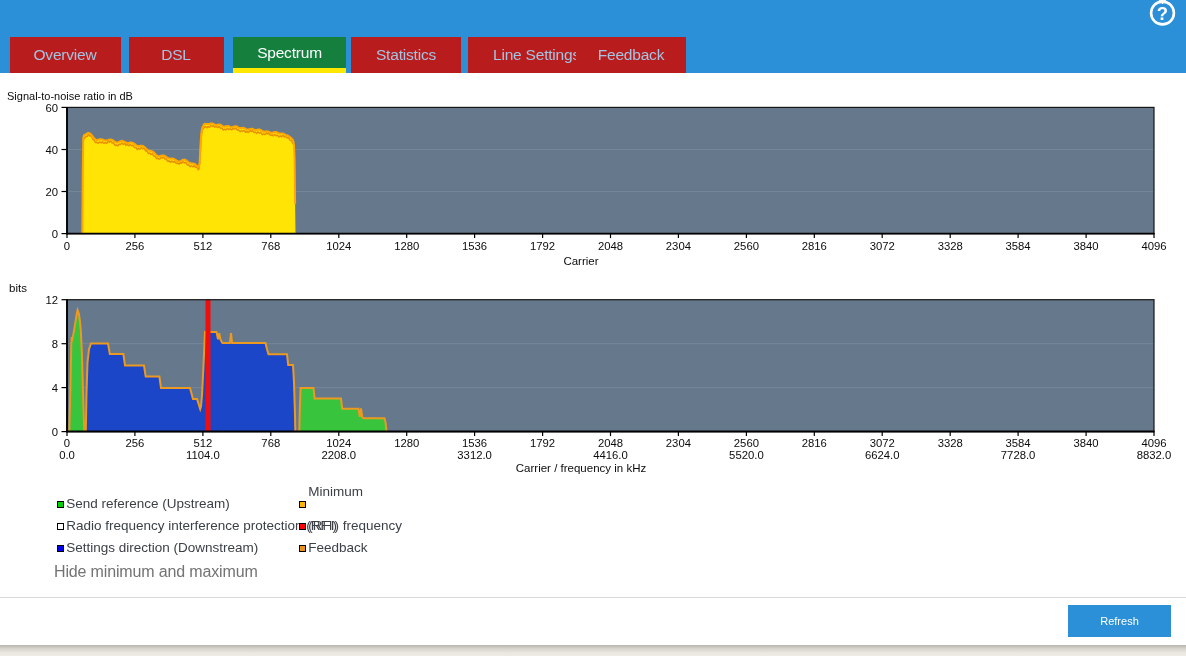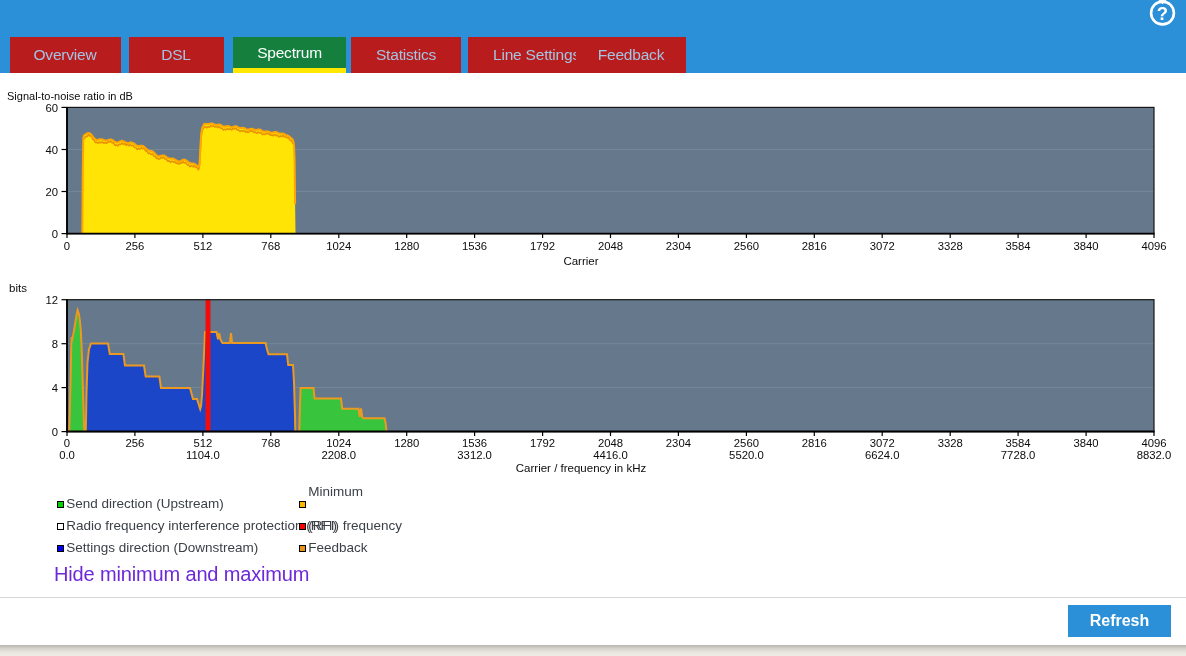--- a/index.html
+++ b/index.html
@@ -7,24 +7,24 @@
 .banner{position:absolute;left:0;top:0;width:1186px;height:73px;background:#2b90d8}
 .btitle{position:absolute;left:10.5px;top:0;height:31px;line-height:31px;color:#fff;
         font-size:16px;font-weight:700}
 .btitle .chev{font-weight:400;padding:0 6px;font-size:16px}
 .tab{position:absolute;top:37px;height:36px;line-height:36px;text-align:center;
      background:#b91c1c;color:#a3c4e2;font-size:15.5px;letter-spacing:-0.2px;box-sizing:border-box}
 .tab.active{background:#15803d;color:#ffffff;font-weight:400;border-bottom:5px solid #ffe800;line-height:31px}
 .help{position:absolute;left:1148px;top:0px}
 .sq{position:absolute;width:5px;height:5px;border:1px solid #000}
 .ltx{position:absolute;font-size:13.5px;line-height:16px;color:#3c4147;white-space:nowrap}
-.link{position:absolute;left:54px;top:563px;font-size:20px;letter-spacing:-0.15px;color:#6d28d9}
+.link{position:absolute;left:54px;top:563px;font-size:16px;letter-spacing:-0.15px;color:#737373}
 .sep{position:absolute;left:0;top:597px;width:1186px;height:1px;background:#d8d8d8}
 .btn{position:absolute;left:1068px;top:605px;width:103px;height:32px;background:#2b90d8;
-     color:#fff;font-size:16px;font-weight:700;text-align:center;line-height:32px}
+     color:#fff;font-size:11px;font-weight:400;text-align:center;line-height:32px}
 .footer{position:absolute;left:0;top:645px;width:1186px;height:11px;
         background:linear-gradient(180deg,#b8b5b0 0%,#d8d5cf 35%,#eae7e1 70%,#eeebe5 100%)}
 </style></head>
 <body>
 <div class="banner">
 <div class="tab" style="left:9.5px;width:111.0px">Overview</div>
 <div class="tab" style="left:128.5px;width:95.0px">DSL</div>
 <div class="tab active" style="left:233.0px;width:113.0px">Spectrum</div>
 <div class="tab" style="left:468.0px;width:137.0px">Line Settings</div>
 <div class="tab" style="left:351.0px;width:110.0px">Statistics</div>
@@ -150,21 +150,21 @@
 <text x="338.8" y="458.5" font-size="11.3" fill="#0c0c0c" text-anchor="middle">2208.0</text>
 <text x="474.6" y="458.5" font-size="11.3" fill="#0c0c0c" text-anchor="middle">3312.0</text>
 <text x="610.5" y="458.5" font-size="11.3" fill="#0c0c0c" text-anchor="middle">4416.0</text>
 <text x="746.4" y="458.5" font-size="11.3" fill="#0c0c0c" text-anchor="middle">5520.0</text>
 <text x="882.2" y="458.5" font-size="11.3" fill="#0c0c0c" text-anchor="middle">6624.0</text>
 <text x="1018.1" y="458.5" font-size="11.3" fill="#0c0c0c" text-anchor="middle">7728.0</text>
 <text x="1154.0" y="458.5" font-size="11.3" fill="#0c0c0c" text-anchor="middle">8832.0</text>
 <text x="581" y="471.5" font-size="11.5" fill="#0c0c0c" text-anchor="middle">Carrier / frequency in kHz</text>
 </svg>
 <div class="sq" style="left:56.8px;top:500.5px;background:#00d300"></div>
-<div class="ltx" style="left:66.2px;top:496.0px">Send direction (Upstream)</div>
+<div class="ltx" style="left:66.2px;top:496.0px">Send reference (Upstream)</div>
 <div class="sq" style="left:298.8px;top:500.5px;background:#ffb400"></div>
 <div class="ltx" style="left:308.2px;top:484px">Minimum</div>
 <div class="sq" style="left:56.8px;top:522.5px;background:#ffffff"></div>
 <div class="ltx" style="left:66.2px;top:518.0px">Radio frequency interference protection (RFI)</div>
 <div class="sq" style="left:298.8px;top:522.5px;background:#ff0000"></div>
 <div class="ltx" style="left:308.2px;top:518.0px">(RFI) frequency</div>
 <div class="sq" style="left:56.8px;top:544.5px;background:#0000ee"></div>
 <div class="ltx" style="left:66.2px;top:540.0px">Settings direction (Downstream)</div>
 <div class="sq" style="left:298.8px;top:544.5px;background:#e8921a"></div>
 <div class="ltx" style="left:308.2px;top:540.0px">Feedback</div>

